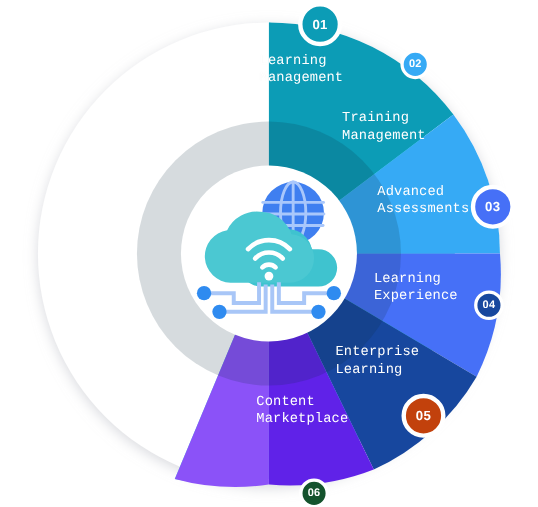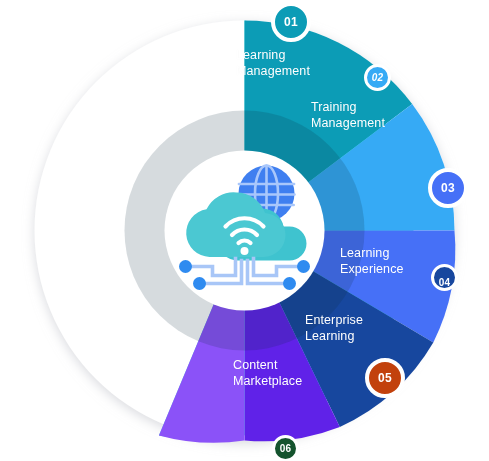--- a/index.html
+++ b/index.html
@@ -22,21 +22,21 @@
     position: absolute;
     left: 0;
     top: 0;
     width: 489px;
     height: 461px;
     display: block;
   }
   .seg-label {
     position: absolute;
     color: #ffffff;
-    font-family: Liberation Sans, sans-serif;
+    font-family: Liberation Mono, monospace;
     font-size: 12.5px;
     line-height: 15.5px;
     letter-spacing: 0.1px;
     white-space: pre-line;
     pointer-events: none;
     text-shadow: 0 0 1px rgba(0,0,0,0.05);
   }
   .badge {
     position: absolute;
     border-radius: 50%;
@@ -133,37 +133,39 @@
         <circle cx="59" cy="36" r="6.5"></circle>
         <circle cx="45" cy="53" r="6.5"></circle>
       </g>
     </g>
   </svg>
 
   <div class="seg-label" style="left:236px; top:48px; width:90px;">Learning
 Management</div>
   <div class="seg-label" style="left:311px; top:100px; width:92px;">Training
 Management</div>
+  <div class="seg-label" style="left:343px; top:167px; width:96px;">Advanced
+Assessments</div>
   <div class="seg-label" style="left:340px; top:246px; width:90px;">Learning
 Experience</div>
   <div class="seg-label" style="left:305px; top:313px; width:90px;">Enterprise
 Learning</div>
   <div class="seg-label" style="left:233px; top:358px; width:96px;">Content
 Marketplace</div>
 
   <div class="badge big" style="left:271px; top:2px; background:#0c9cb6;">
     <span>01</span>
   </div>
-  <div class="badge small" style="left:364px; top:64px; background:#36aaf5;font-style:italic;">
+  <div class="badge small" style="left:364px; top:45px; background:#36aaf5;">
     <span>02</span>
   </div>
   <div class="badge big" style="left:428px; top:168px; background:#4670f7;">
     <span>03</span>
   </div>
-  <div class="badge small" style="left:431px; top:264px; background:#17479e;align-items:flex-end;">
+  <div class="badge small" style="left:431px; top:264px; background:#17479e;">
     <span>04</span>
   </div>
   <div class="badge big" style="left:365px; top:358px; background:#c2410c;">
     <span>05</span>
   </div>
   <div class="badge small" style="left:272px; top:435px; background:#14532d;">
     <span>06</span>
   </div>
 
 </div>

